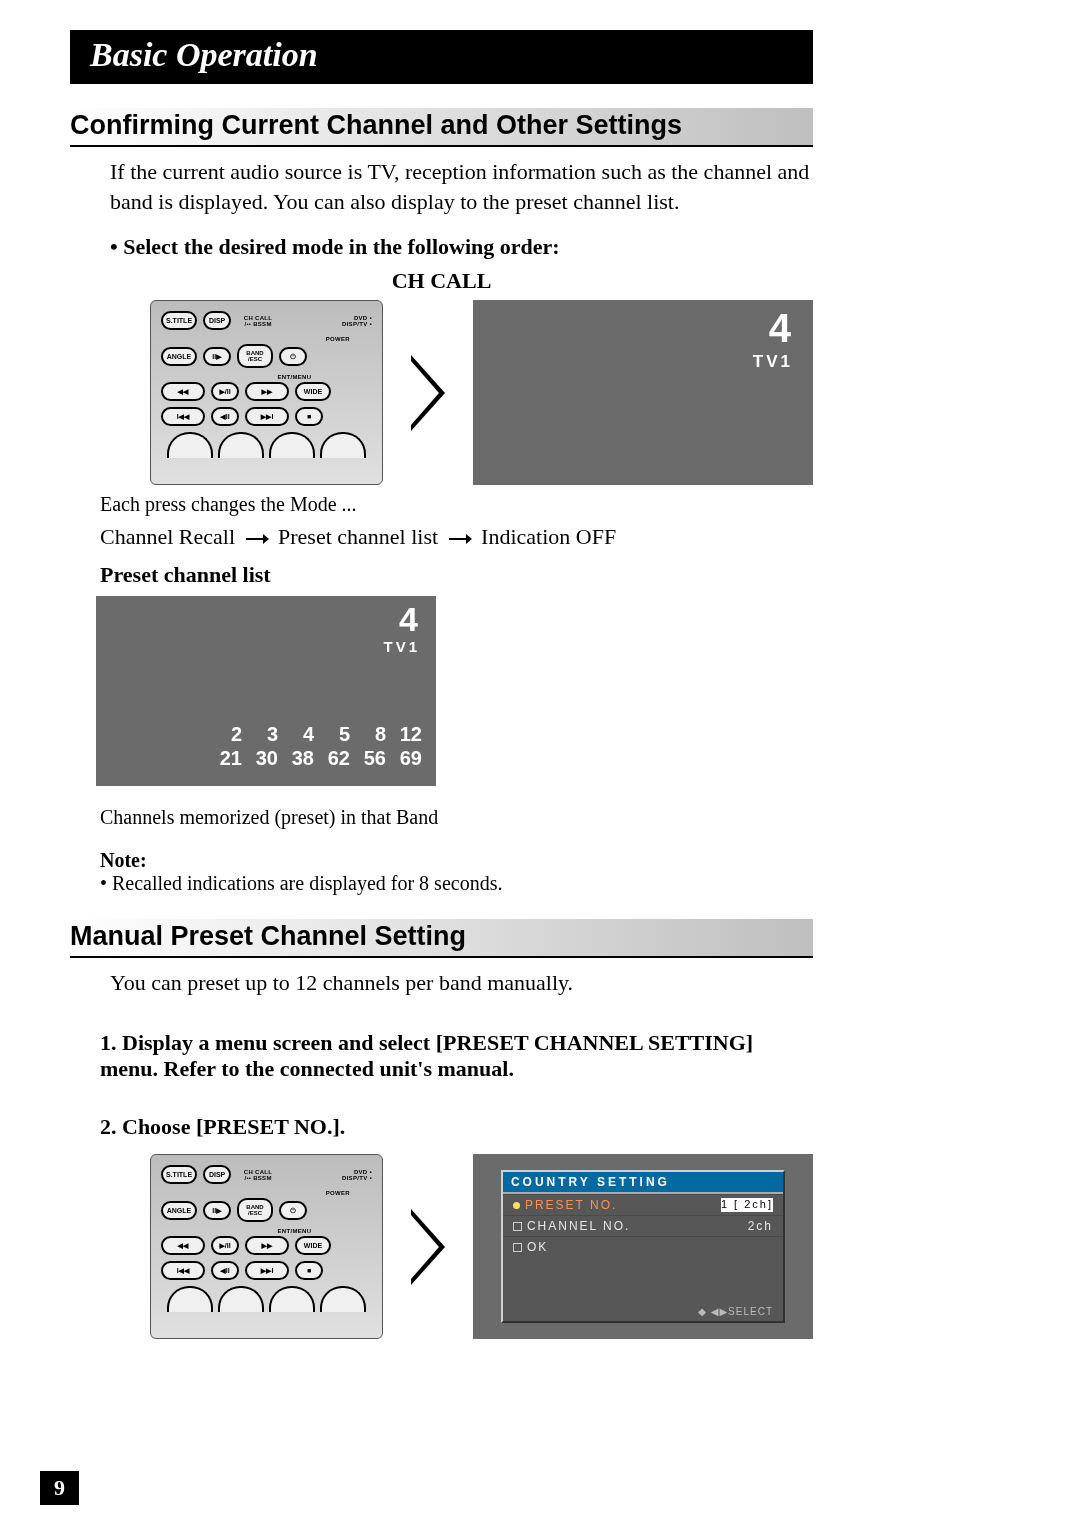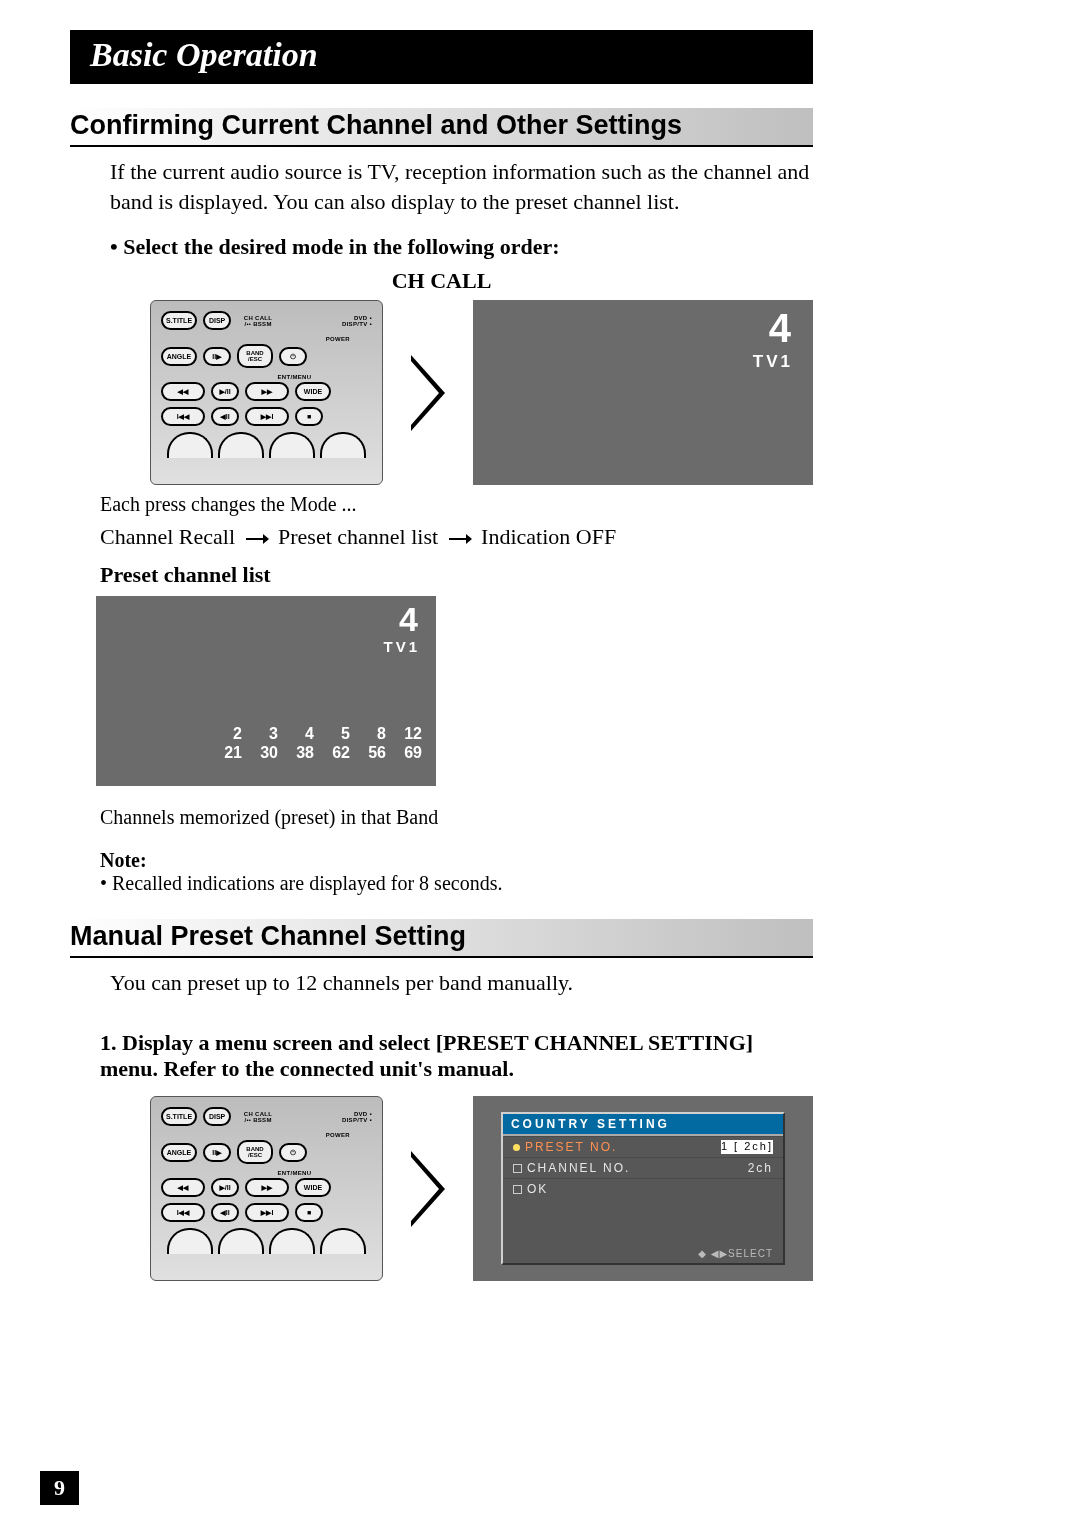--- a/index.html
+++ b/index.html
@@ -171,24 +171,24 @@
   }
   .preset-screen .band {
     position: absolute;
     right: 16px;
     top: 42px;
     font-size: 15px;
     letter-spacing: 3px;
   }
   .preset-rows {
     position: absolute;
-    bottom: 24px;
+    bottom: 16px;
     right: 14px;
     text-align: right;
-    font-size: 16px;
+    font-size: 20px;
     line-height: 1.2;
     margin-top: 12px;
   }
   .preset-rows span { display: inline-block; width: 36px; text-align: right; }
   .caption {
     font-size: 20px;
     margin: 8px 0 8px 30px;
   }
   .caption-small { font-size: 20px; margin-left: 30px; }
   .seq-line {
@@ -406,20 +406,21 @@
   <p class="caption-small">Channels memorized (preset) in that Band</p>
 
   <p class="note-label">Note:</p>
   <p class="note-item">• Recalled indications are displayed for 8 seconds.</p>
 
   <div class="sect-head">Manual Preset Channel Setting</div>
 
   <p class="body-text">You can preset up to 12 channels per band manually.</p>
 
   <p class="step">1.  Display a menu screen and select [PRESET CHANNEL SETTING] menu. Refer to the connected unit's manual.</p>
+  <p class="step">2.  Choose [PRESET NO.].</p>
 
   <div class="row" style="margin-top:14px;">
 
     <div class="remote">
       <div class="rrow">
         <div class="btn">S.TITLE</div>
         <div class="btn round">DISP</div>
         <div style="flex:0 0 42px">
           <div class="lbl">CH CALL</div>
           <div class="lbl">/•• BSSM</div>

